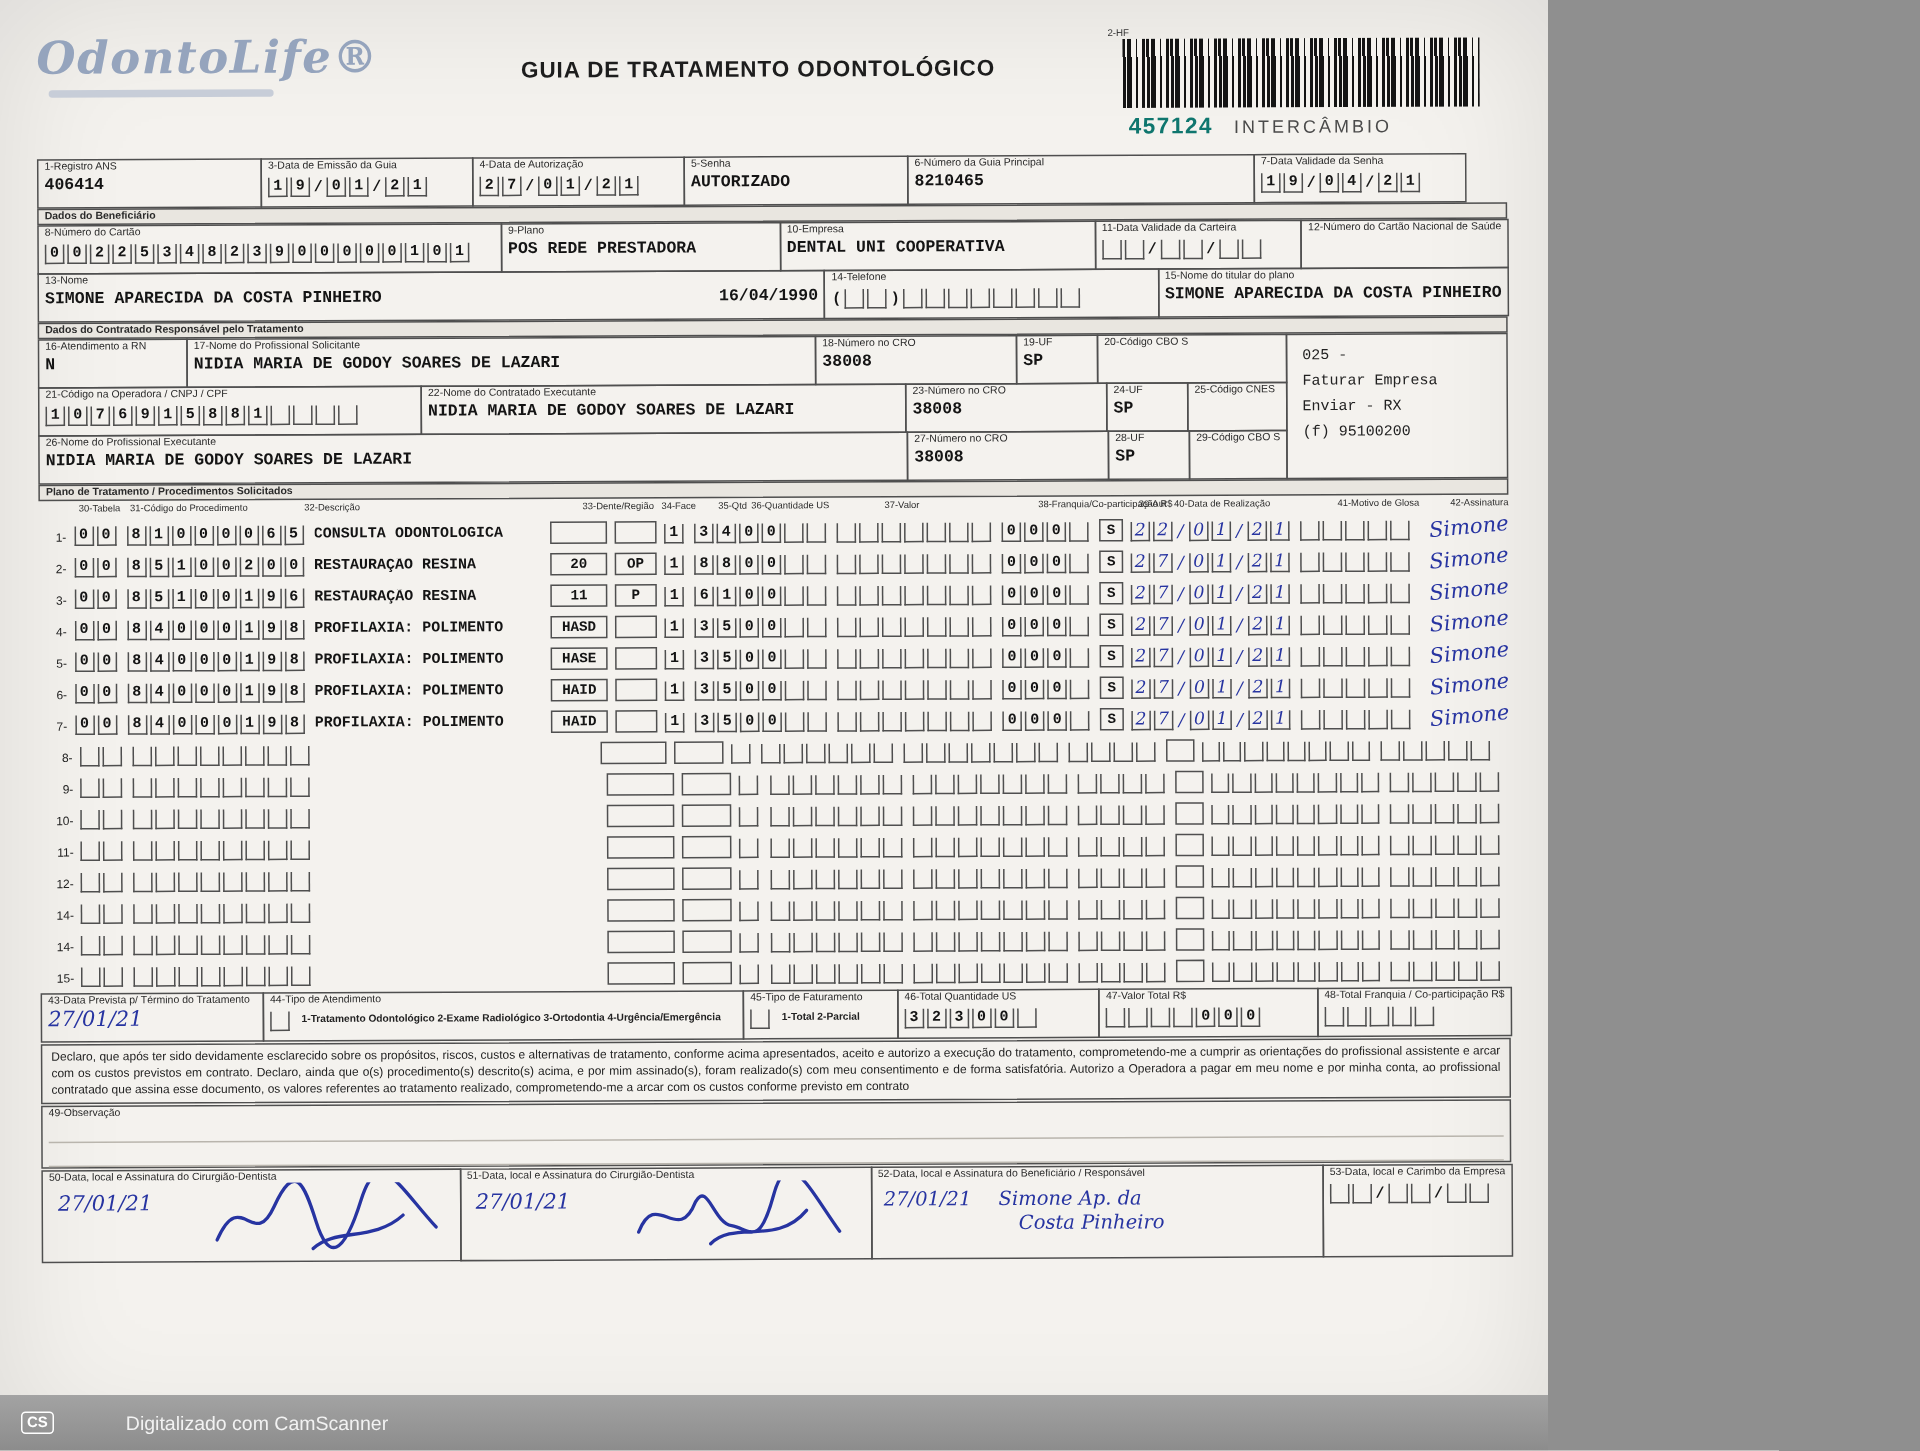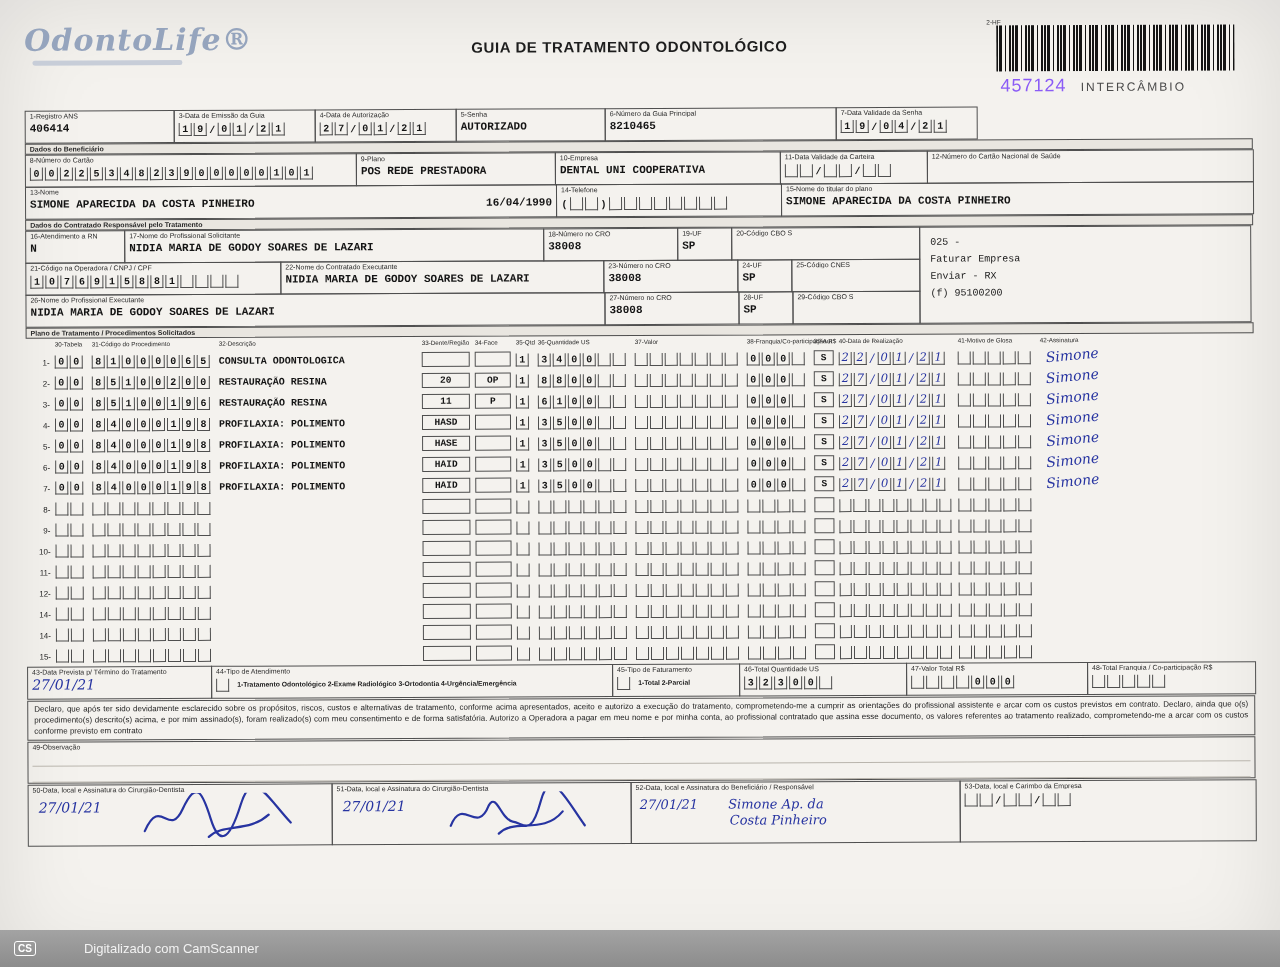--- a/index.html
+++ b/index.html
@@ -1,32 +1,32 @@
 <!DOCTYPE html>
 <html><head>
 <meta charset="utf-8">
 <style>
   * { box-sizing: border-box; margin: 0; padding: 0; }
   body { width:1280px; height:967px; overflow:hidden; background:#8f8f8f; font-family:"Liberation Sans", sans-serif; }
-  .page { position:relative; width:1280px; height:967px; background:#f4f2ee; overflow:hidden;
+  .page { position:relative; width:1032px; height:967px; background:#f4f2ee; overflow:hidden;
           box-shadow: inset 0 0 90px rgba(0,0,0,0.10); }
   .content { padding:20px 26px 0; transform:rotate(-0.25deg); }
 
   
   .hdr { display:flex; align-items:flex-start; margin-bottom:10px; }
   .logo-wrap { width:250px; }
   .logo { font-family:"DejaVu Serif", serif; font-style:italic; font-weight:bold; font-size:30px; color:#95a4bd; letter-spacing:1px; }
   .logo-bar { width:150px; height:5px; background:#c7cdd8; border-radius:3px; margin:3px 0 0 8px; }
   .title { flex:1; text-align:center; font-size:15px; font-weight:bold; color:#1d1d1d; letter-spacing:0.6px; padding-top:18px; }
   .bc-wrap { width:268px; }
   .bc-tag { font-size:6.5px; color:#333; margin-left:2px; }
   .barcode { width:238px; height:46px; margin-left:12px;
     background:repeating-linear-gradient(90deg,#141414 0 2px,#f4f2ee 2px 3px,#141414 3px 6px,#f4f2ee 6px 9px,#141414 9px 10px,#f4f2ee 10px 13px,#141414 13px 15px,#f4f2ee 15px 16px); }
   .gid { display:flex; align-items:baseline; gap:14px; margin:4px 0 0 16px; }
-  .gid-num { font-size:18px; font-weight:normal; letter-spacing:1px; color:#8b5cf6; }
+  .gid-num { font-size:15px; font-weight:bold; letter-spacing:1px; color:#0f766e; }
   .gid-kind { font-size:12px; letter-spacing:2px; color:#4a4a4a; }
 
   
   .row { display:flex; }
   .field { border:1px solid #4f4f4f; margin-right:-1px; margin-bottom:-1px; padding:1px 4px 2px; min-height:33px; background:transparent; }
   .flabel { font-size:7px; color:#2a2a2a; white-space:nowrap; overflow:hidden; }
   .fval { font-family:"Liberation Mono", monospace; font-size:11px; font-weight:bold; color:#141414; padding-top:3px; white-space:nowrap; }
   .fval.split { display:flex; justify-content:space-between; }
   .secbar { border:1px solid #4f4f4f; margin:1px 0 0; padding:1px 4px; font-size:7px; font-weight:bold; color:#2a2a2a; background:#e9e6e0; }
 
@@ -1400,21 +1400,21 @@
         <div class="flabel">51-Data, local e Assinatura do Cirurgião-Dentista</div>
         <div class="sig-date hand-text">27/01/21</div>
         <svg class="scribble" width="150" height="50" viewBox="0 0 150 50">
           <path d="M8 34 C 20 4, 34 44, 46 14 C 54 0, 58 28, 70 30 S 88 46, 98 10 S 122 6, 142 34 M56 42 C 72 26, 100 44, 120 20" stroke="#2734a1" stroke-width="2.2" fill="none" stroke-linecap="round"></path>
         </svg>
       </div>
       <div class="sigbox" style="width:330px">
         <div class="flabel">52-Data, local e Assinatura do Beneficiário / Responsável</div>
         <div class="benef-sign hand-text">
           <span>27/01/21</span>
-          <span style="margin-left:26px">Simone Ap. da</span>
+          <span style="margin-left:14px">Simone Ap. da</span>
           <div style="margin-left:90px">Costa Pinheiro</div>
         </div>
       </div>
       <div class="sigbox" style="flex:1">
         <div class="flabel">53-Data, local e Carimbo da Empresa</div>
         <div class="comb">
             <span class="cell"> </span>
             <span class="cell"> </span>
             <span class="cell sep">/</span>
             <span class="cell"> </span>

